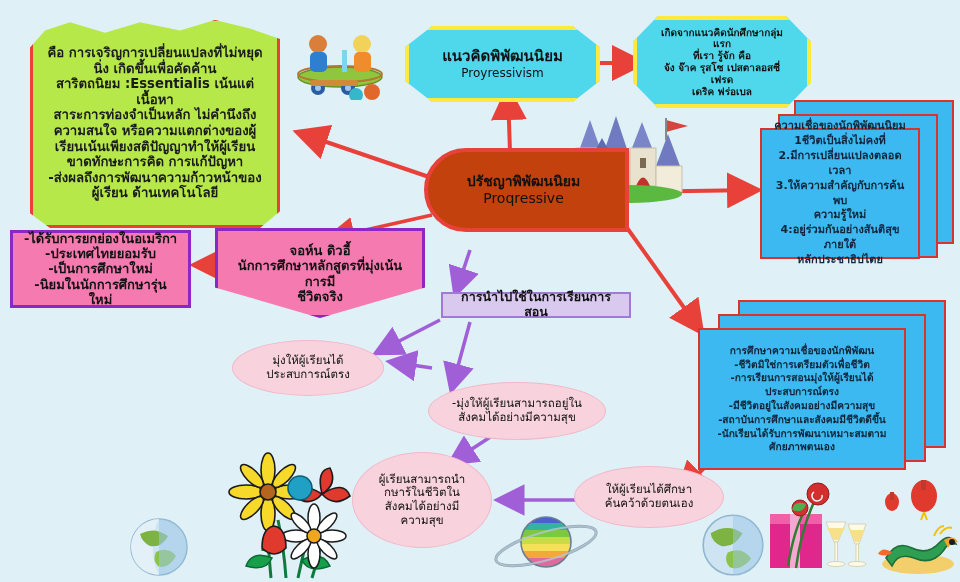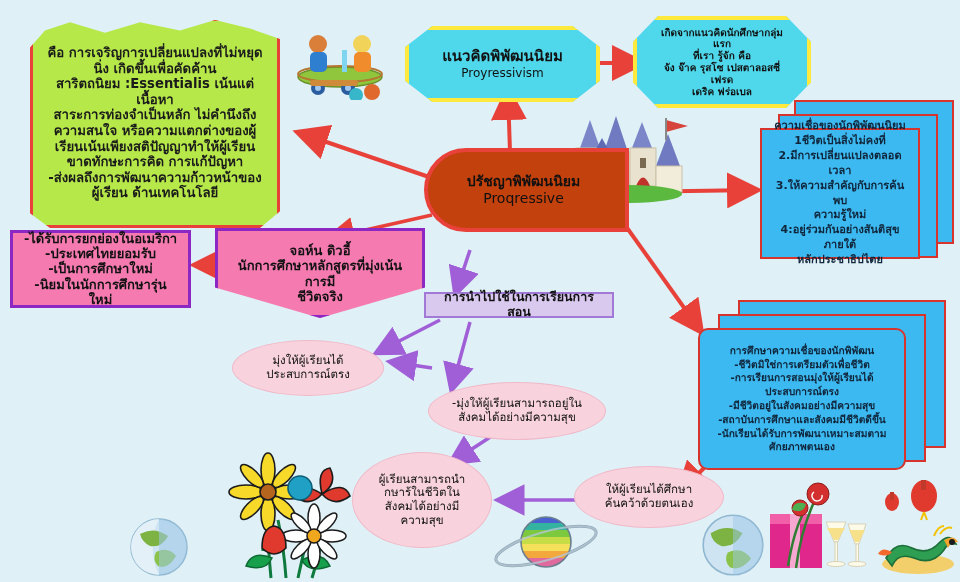--- a/index.html
+++ b/index.html
@@ -96,20 +96,21 @@
   }
 
   
   .labelstrip {
     background: #d9c9ef;
     border: 2px solid #a07ad6;
     font-size: 12.5px;
     font-weight: bold;
     color: #111;
     padding: 5px 10px;
+    margin-left: 17px;
   }
 
   
   .ellipse {
     background: #f8d3dd;
     border: 1.5px solid #f0b9c8;
     border-radius: 50%;
     font-size: 11.5px;
     color: #111;
     padding: 6px 8px;
@@ -360,21 +361,21 @@
 3.ให้ความสำคัญกับการค้นพบ
 ความรู้ใหม่
 4:อยู่ร่วมกันอย่างสันติสุขภายใต้
 หลักประชาธิปไตย</span>
     </div>
   </div>
 
   <div class="stack" style="left:698px; top:300px; width:250px; height:170px;">
     <div class="sheet" style="left:40px; top:0px; width:208px; height:148px;"></div>
     <div class="sheet" style="left:20px; top:14px; width:208px; height:148px;"></div>
-    <div class="sheet front" style="left:0px; top:28px; width:208px; height:142px; font-size:10.2px;border-radius:10px;">
+    <div class="sheet front" style="left:0px; top:28px; width:208px; height:142px; font-size:10.2px;">
       <span>การศึกษาความเชื่อของนักพิพัฒน
 -ชีวิตมิใช่การเตรียมตัวเพื่อชีวิต
 -การเรียนการสอนมุ่งให้ผู้เรียนได้
 ประสบการณ์ตรง
 -มีชีวิตอยู่ในสังคมอย่างมีความสุข
 -สถาบันการศึกษาและสังคมมีชีวิตดีขึ้น
 -นักเรียนได้รับการพัฒนาเหมาะสมตาม
 ศักยภาพตนเอง</span>
     </div>
   </div>

